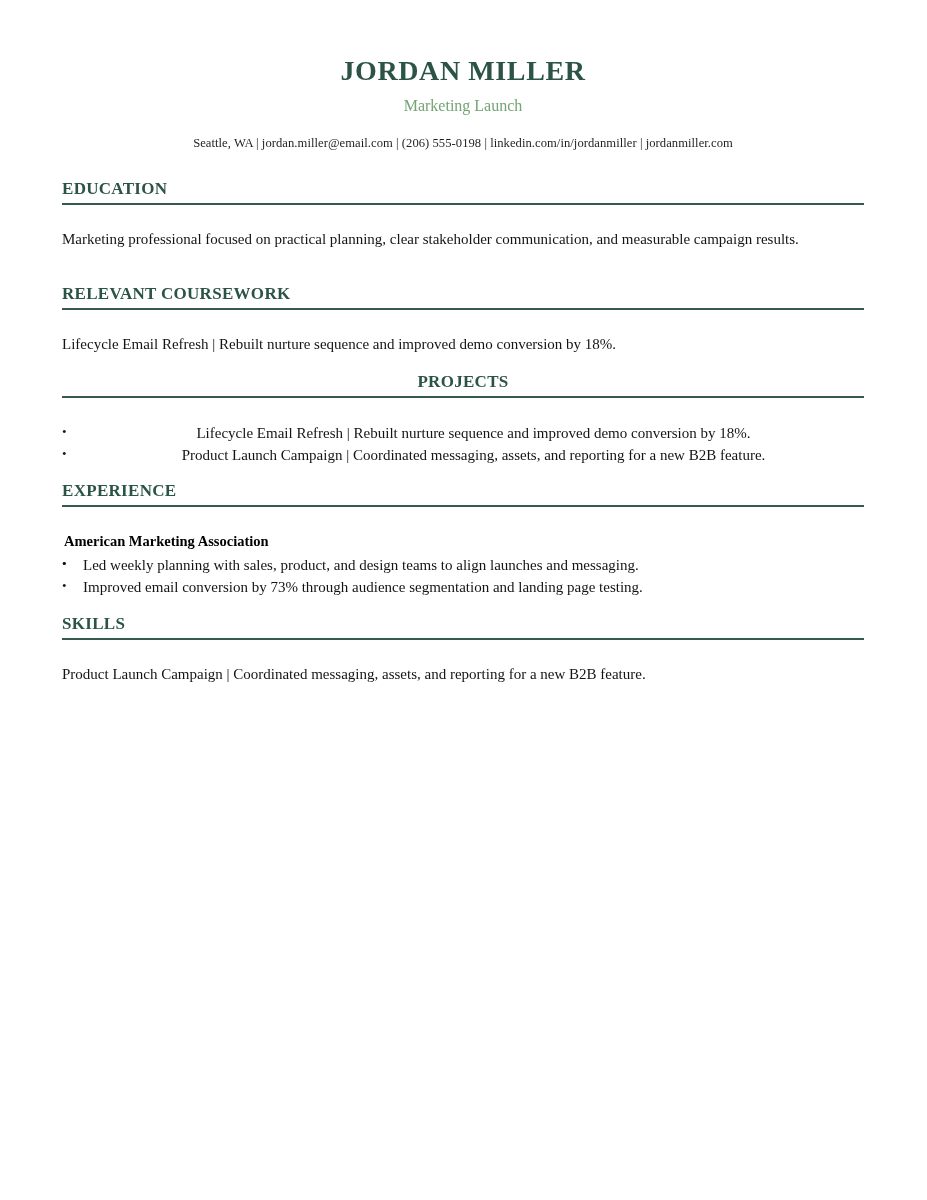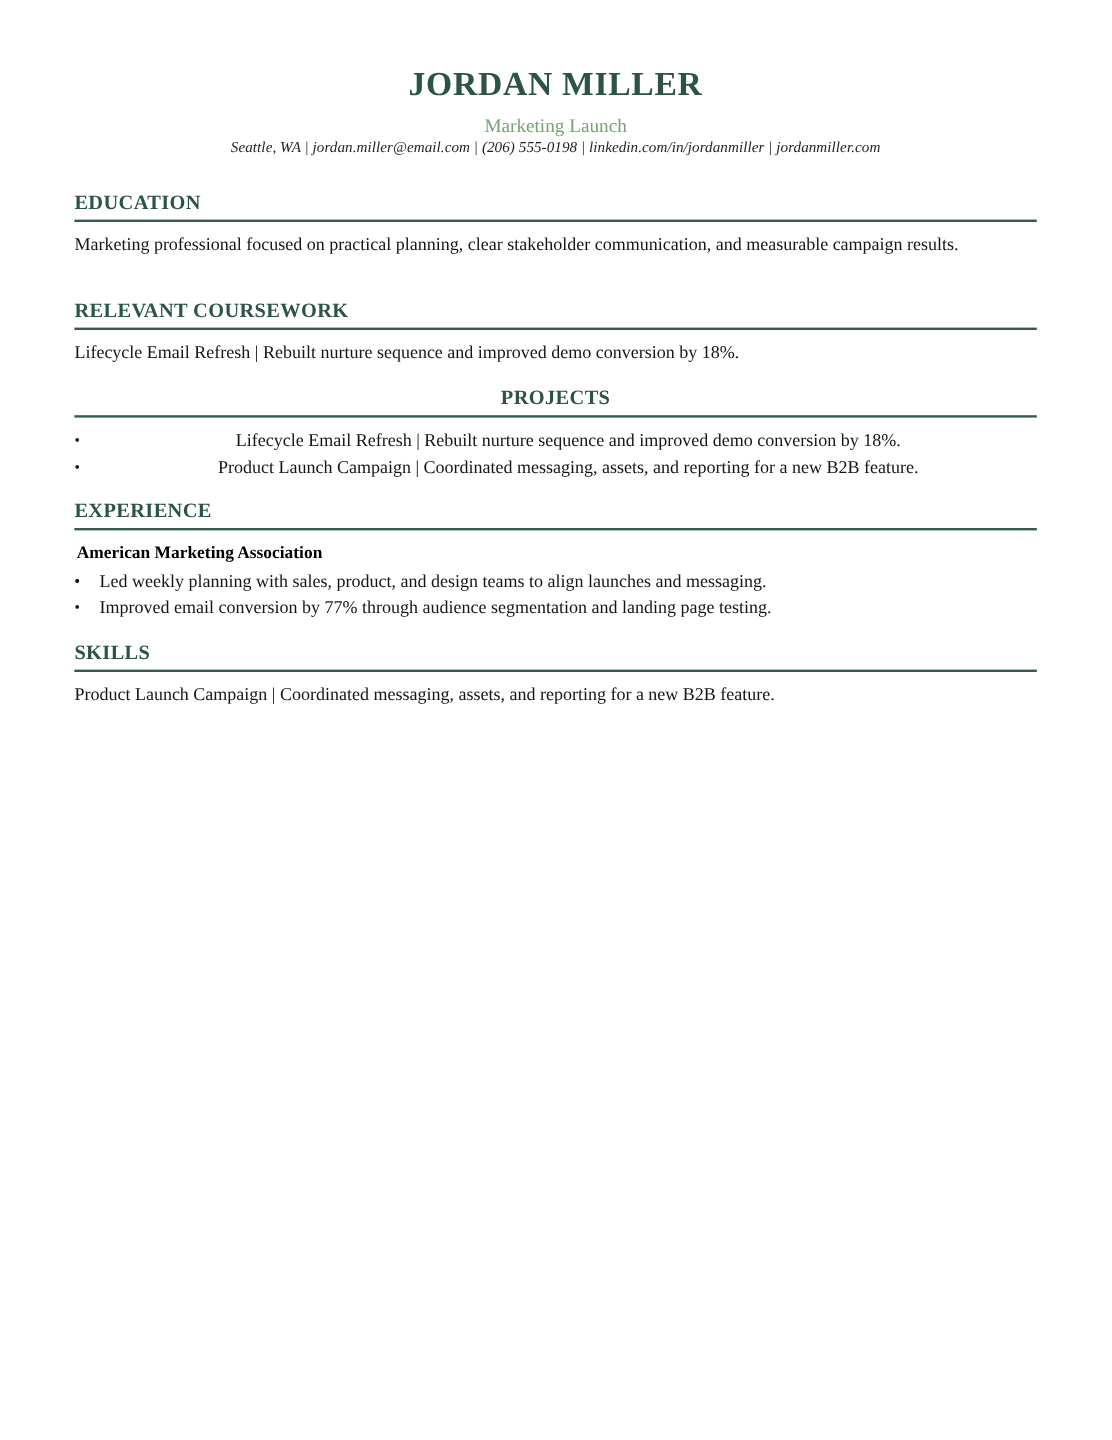--- a/index.html
+++ b/index.html
@@ -46,23 +46,23 @@
   }
   .subtitle {
     font-size: 16px;
     color: #74a374;
     margin-top: 10px;
     line-height: 1.2;
   }
   .contact {
     font-size: 12.6px;
     color: #1f1f1f;
+    margin-top: 20px;
     line-height: 1.3;
     letter-spacing: 0.05px;
-    font-style: italic;
   }
 
   
   .section {
     margin-top: 14px;
   }
   .section-heading {
     font-size: 17px;
     font-weight: bold;
     color: #2c5446;
@@ -72,21 +72,21 @@
     margin: 0;
   }
   .section-rule {
     border: 0;
     border-top: 2px solid #355c4b;
     margin: 4px 0 0 0;
     width: 100%;
     height: 0;
   }
   .section-body {
-    padding-top: 9px;
+    padding-top: 24px;
   }
   .para {
     font-size: 15px;
     line-height: 1.45;
     color: #141414;
     margin: 0;
   }
 
   .org {
     font-size: 14.5px;
@@ -179,21 +179,21 @@
         <ul class="bullets">
           <li class="bullet-item">
             <span class="dot">•</span>
           </li>
           <li class="bullet-item">
             <span class="dot">•</span>
             <span>Led weekly planning with sales, product, and design teams to align launches and messaging.</span>
           </li>
           <li class="bullet-item">
             <span class="dot">•</span>
-            <span>Improved email conversion by 77% through audience segmentation and landing page testing.</span>
+            <span>Improved email conversion by 73% through audience segmentation and landing page testing.</span>
           </li>
         </ul>
       </div>
     </div>
 
     <div class="section skills">
       <h2 class="section-heading">SKILLS</h2>
       <hr class="section-rule">
       <div class="section-body">
         <p class="para">Product Launch Campaign | Coordinated messaging, assets, and reporting for a new B2B feature.</p>

